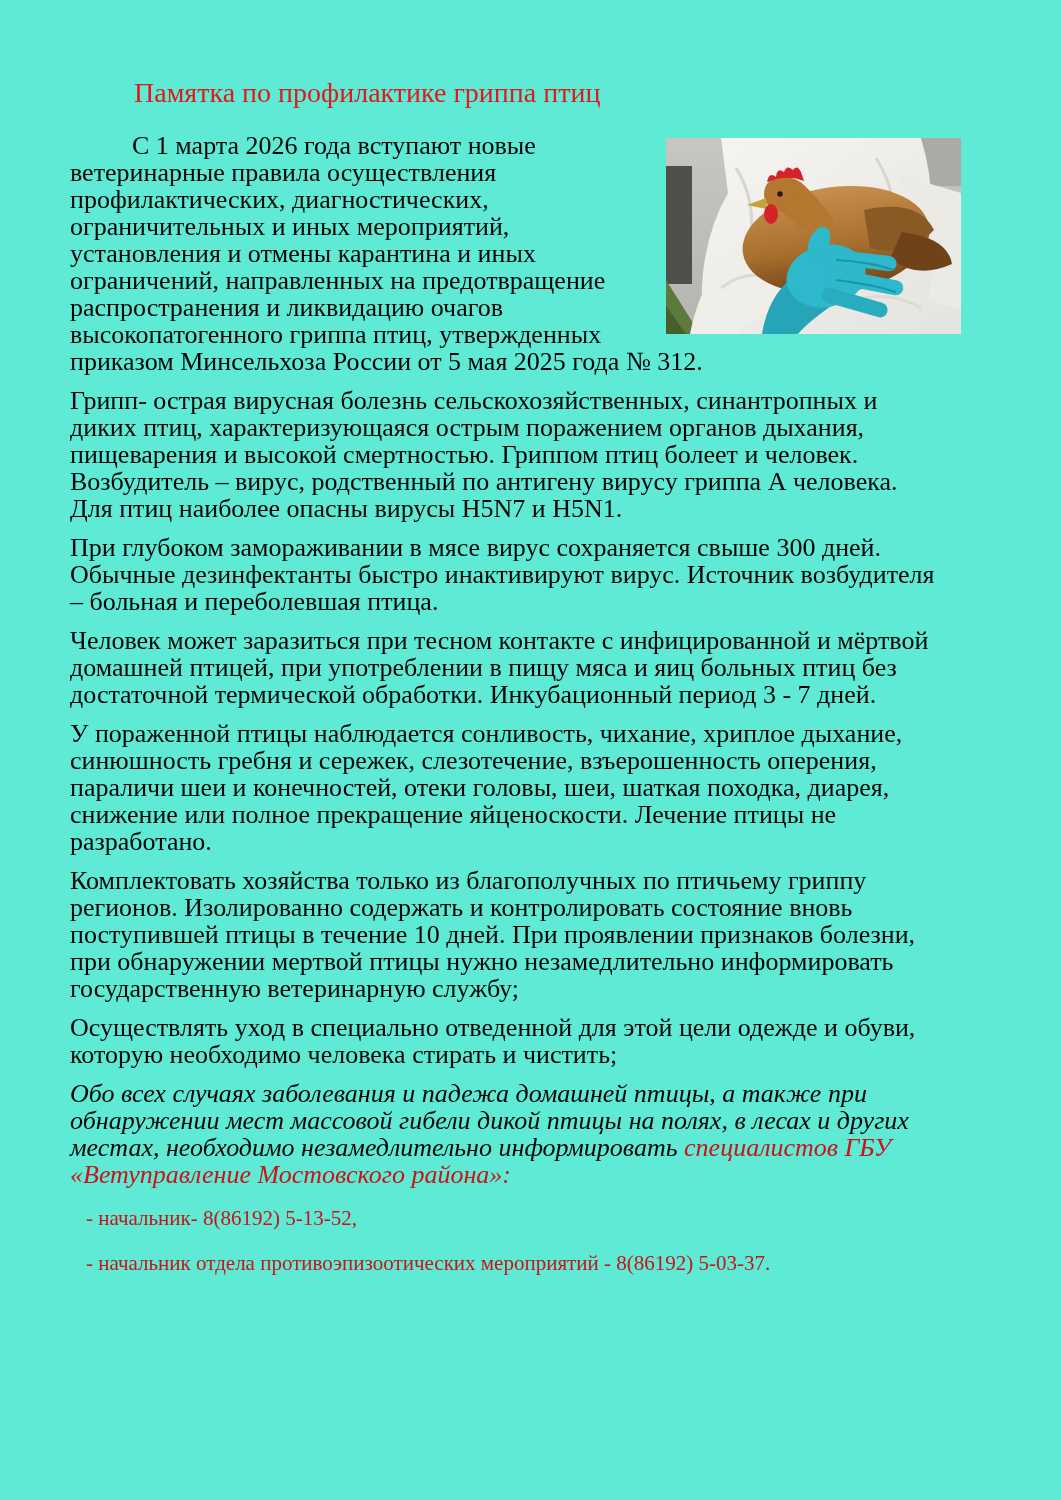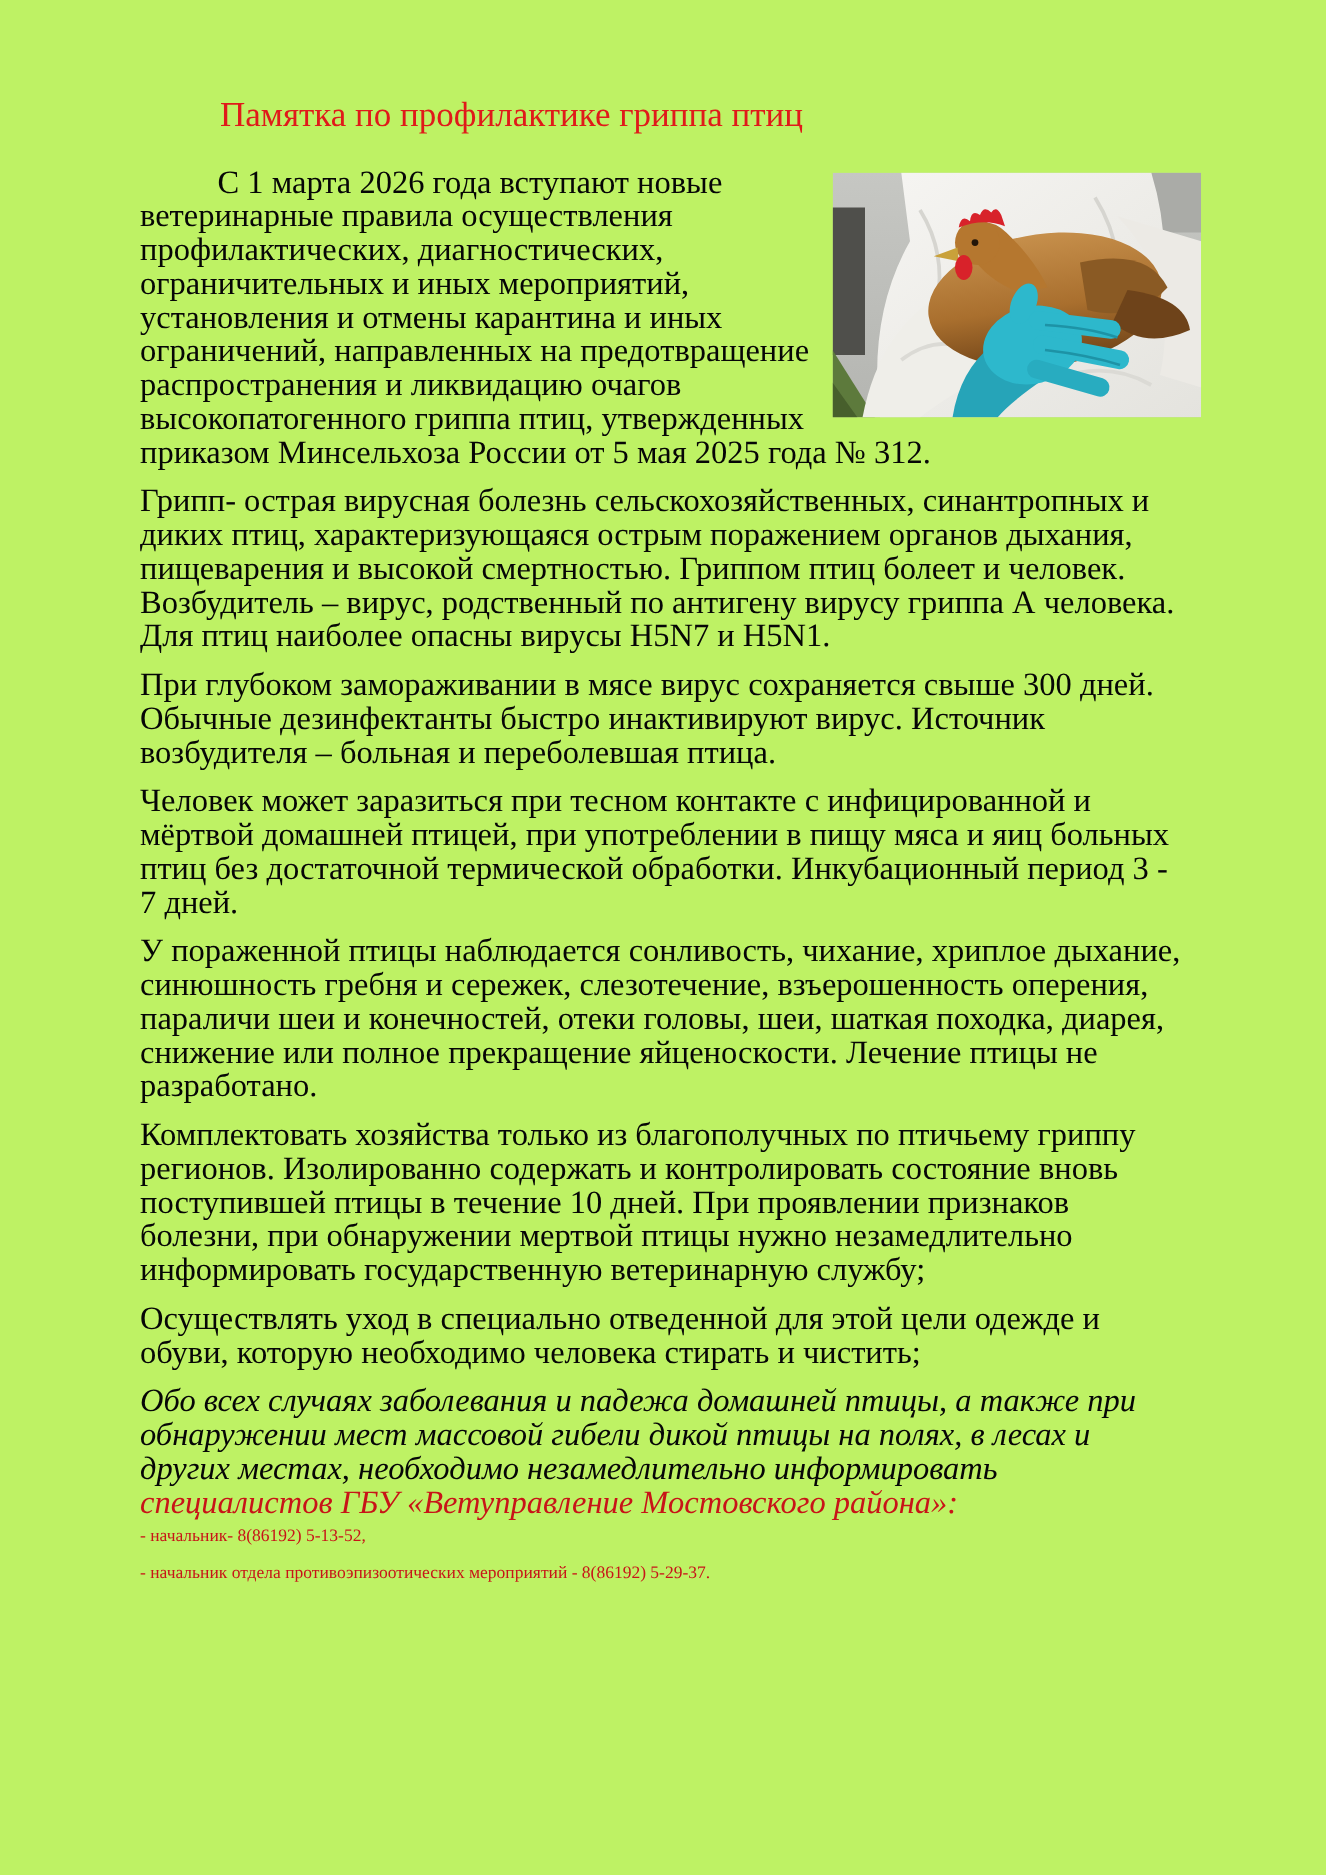--- a/index.html
+++ b/index.html
@@ -1,36 +1,36 @@
 <!DOCTYPE html>
 <html lang="ru"><head>
 <meta charset="utf-8">
 <style>
   html,body{margin:0;padding:0;background:#ffffff;}
   .page{
-    width:1061px;height:1500px;background:#bef264;position:relative;overflow:hidden;
+    width:1061px;height:1500px;background:#5eead4;position:relative;overflow:hidden;
     font-family:"Liberation Serif","DejaVu Serif",serif;color:#060606;
-    box-sizing:border-box;padding:76px 116px 0 112px;
+    box-sizing:border-box;padding:76px 116px 0 70px;
   }
   .doc-title{
     font-size:28px;font-weight:normal;color:#e01a1a;line-height:1.2;
     margin:0 0 22px 64px;white-space:nowrap;
   }
   .para{margin:12px 0;font-size:26px;line-height:27px;text-align:left;}
   .intro-wrap{margin:0;}
   .intro-wrap::after{content:"";display:block;clear:both;}
   .intro{margin:0;text-indent:62px;}
   .photo{
     float:right;width:295px;height:196px;margin:6px -16px 10px 18px;
     overflow:hidden;
   }
   .photo svg{display:block;}
   .closing{margin-bottom:0;font-style:italic;}
   .red{color:#c81418;}
-  .contact-line{font-size:14px;line-height:29px;color:#c81418;margin:0;}
+  .contact-line{font-size:21px;line-height:29px;color:#c81418;margin:16px;}
 </style>
 </head>
 <body>
 
 <div class="page">
 
   <h1 class="doc-title">Памятка по профилактике гриппа птиц</h1>
 
   <div class="intro-wrap">
     <div class="photo" title="Человек в белом защитном костюме держит рыжую курицу руками в голубых перчатках">
@@ -95,15 +95,15 @@
   <p class="para">Грипп- острая вирусная болезнь сельскохозяйственных, синантропных и диких птиц, характеризующаяся острым поражением органов дыхания, пищеварения и высокой смертностью. Гриппом птиц болеет и человек. Возбудитель – вирус, родственный по антигену вирусу гриппа А человека. Для птиц наиболее опасны вирусы H5N7 и H5N1.</p>
   <p class="para">При глубоком замораживании в мясе вирус сохраняется свыше 300 дней. Обычные дезинфектанты быстро инактивируют вирус. Источник возбудителя – больная и переболевшая птица.</p>
   <p class="para">Человек может заразиться при тесном контакте с инфицированной и мёртвой домашней птицей, при употреблении в пищу мяса и яиц больных птиц без достаточной термической обработки. Инкубационный период 3 - 7 дней.</p>
   <p class="para">У пораженной птицы наблюдается сонливость, чихание, хриплое дыхание, синюшность гребня и сережек, слезотечение, взъерошенность оперения, параличи шеи и конечностей, отеки головы, шеи, шаткая походка, диарея, снижение или полное прекращение яйценоскости. Лечение птицы не разработано.</p>
   <p class="para">Комплектовать хозяйства только из благополучных по птичьему гриппу регионов. Изолированно содержать и контролировать состояние вновь поступившей птицы в течение 10 дней. При проявлении признаков болезни, при обнаружении мертвой птицы нужно незамедлительно информировать государственную ветеринарную службу;</p>
   <p class="para">Осуществлять уход в специально отведенной для этой цели одежде и обуви, которую необходимо человека стирать и чистить;</p>
 
   <p class="para closing"><span>Обо всех случаях заболевания и падежа домашней птицы, а также при обнаружении мест массовой гибели дикой птицы на полях, в лесах и других местах, необходимо незамедлительно информировать </span><span class="red">специалистов ГБУ «Ветуправление Мостовского района»:</span></p>
 
   <div class="contact-line">- начальник- 8(86192) 5-13-52,</div>
-  <div class="contact-line">- начальник отдела противоэпизоотических мероприятий - 8(86192) 5-29-37.</div>
+  <div class="contact-line">- начальник отдела противоэпизоотических мероприятий - 8(86192) 5-03-37.</div>
 
 </div>
 
 </body></html>

